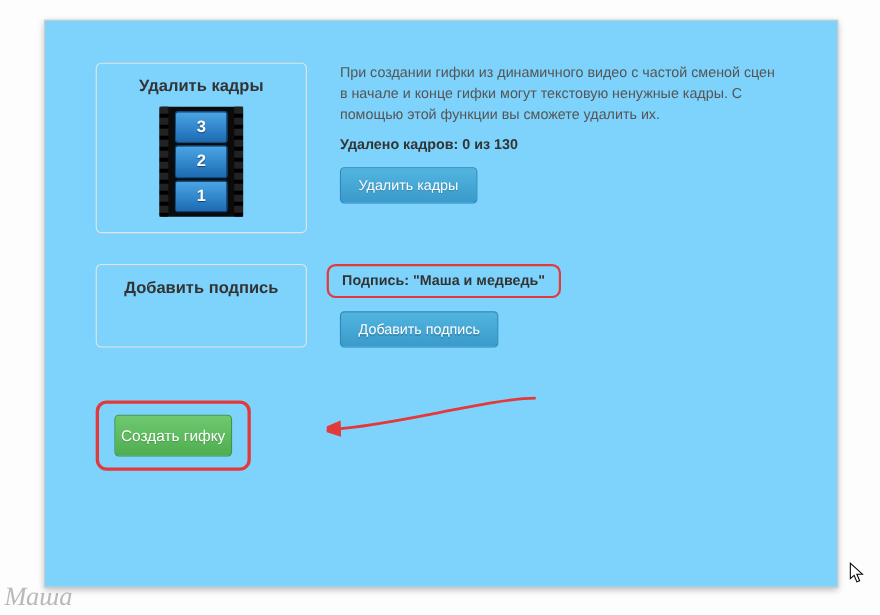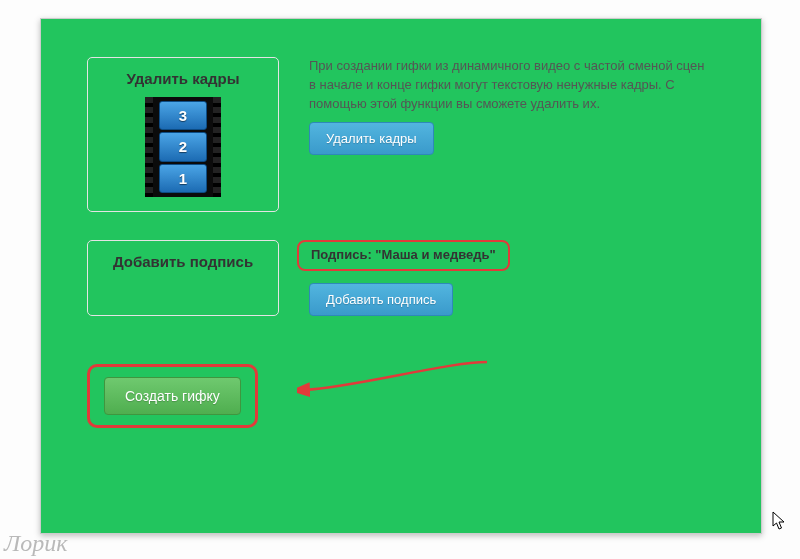--- a/index.html
+++ b/index.html
@@ -1,20 +1,20 @@
 <!DOCTYPE html>
 <html><head>
 <meta charset="utf-8">
 <style>
   * { box-sizing: border-box; margin: 0; padding: 0; }
   html, body { width: 800px; height: 559px; font-family: Arial, Helvetica, sans-serif; background: #fdfdfd; overflow: hidden; }
   .page { position: relative; width: 800px; height: 559px; }
   .panel {
     position: absolute; left: 40px; top: 18px; width: 722px; height: 516px;
-    background: #22c55e; border: 1px solid #ccc; box-shadow: 0 2px 6px rgba(0,0,0,0.25);
+    background: #7dd3fc; border: 1px solid #ccc; box-shadow: 0 2px 6px rgba(0,0,0,0.25);
     padding: 38px 46px 30px 46px;
   }
   .section { display: flex; margin-bottom: 28px; }
   .card {
     width: 192px; border: 1px solid #e4e4e4; border-radius: 5px;
     padding: 12px 10px 14px 10px; text-align: center; margin-right: 30px;
     flex: 0 0 auto;
   }
   .card h3 { font-size: 15px; font-weight: bold; color: #333; margin-bottom: 10px; }
   .filmstrip {
@@ -56,21 +56,21 @@
     display:inline-block; border:none; cursor:pointer; color:#fff;
     font-size:13px; border-radius:4px; padding:8px 16px;
     text-shadow:0 1px 1px rgba(0,0,0,.2);
   }
   .btn-blue {
     background: linear-gradient(to bottom, #52b5df, #3a9acb);
     border:1px solid #2e89b8;
   }
   .btn-green {
     background: linear-gradient(to bottom, #6fc96f, #4fae4f);
-    border:1px solid #3f963f; font-size:14px; padding:10px 20px;
+    border:1px solid #3f963f; font-size:14px; padding:10px 5px;
   }
   .highlight-box {
     border:2px solid #e23a3a; border-radius:8px; display:inline-block;
     padding:4px 10px;
   }
   .highlight-status { margin-left:-12px; padding:4px 12px; }
   .submit-row { margin-top: 48px; position: relative; }
   .submit-highlight {
     border:3px solid #e23a3a; border-radius:10px; display:inline-block; padding:10px 14px;
   }
@@ -95,20 +95,21 @@
       <div class="card">
         <h3>Удалить кадры</h3>
         <div class="filmstrip">
           <div class="frame">3</div>
           <div class="frame">2</div>
           <div class="frame">1</div>
         </div>
       </div>
       <div class="desc">
         <p>При создании гифки из динамичного видео с частой сменой сцен в начале и конце гифки могут текстовую ненужные кадры. С помощью этой функции вы сможете удалить их.</p>
+        <span class="status">Удалено кадров: 0 из 130</span>
         <button class="btn btn-blue">Удалить кадры</button>
       </div>
     </div>
 
     <div class="section">
       <div class="card">
         <h3>Добавить подпись</h3>
       </div>
       <div class="desc">
         <span class="highlight-box highlight-status">
@@ -128,19 +129,19 @@
           <marker id="ah" markerWidth="10" markerHeight="10" refX="2" refY="3" orient="auto">
             <path d="M0,0 L0,6 L8,3 z" fill="#e23a3a"></path>
           </marker>
         </defs>
         <path d="M190,10 C150,10 60,35 8,38" stroke="#e23a3a" stroke-width="2.5" fill="none" marker-end="url(#ah)"></path>
       </svg>
     </div>
 
   </div>
 
-  <div class="watermark">Лорик</div>
+  <div class="watermark">Маша</div>
 
   <svg class="cursor" viewBox="0 0 14 20">
     <path d="M1,1 L1,15 L4.5,12 L7,18 L9.5,17 L7,11 L12,11 z" fill="#fff" stroke="#000" stroke-width="1"></path>
   </svg>
 
 </div>
 
 </body></html>

